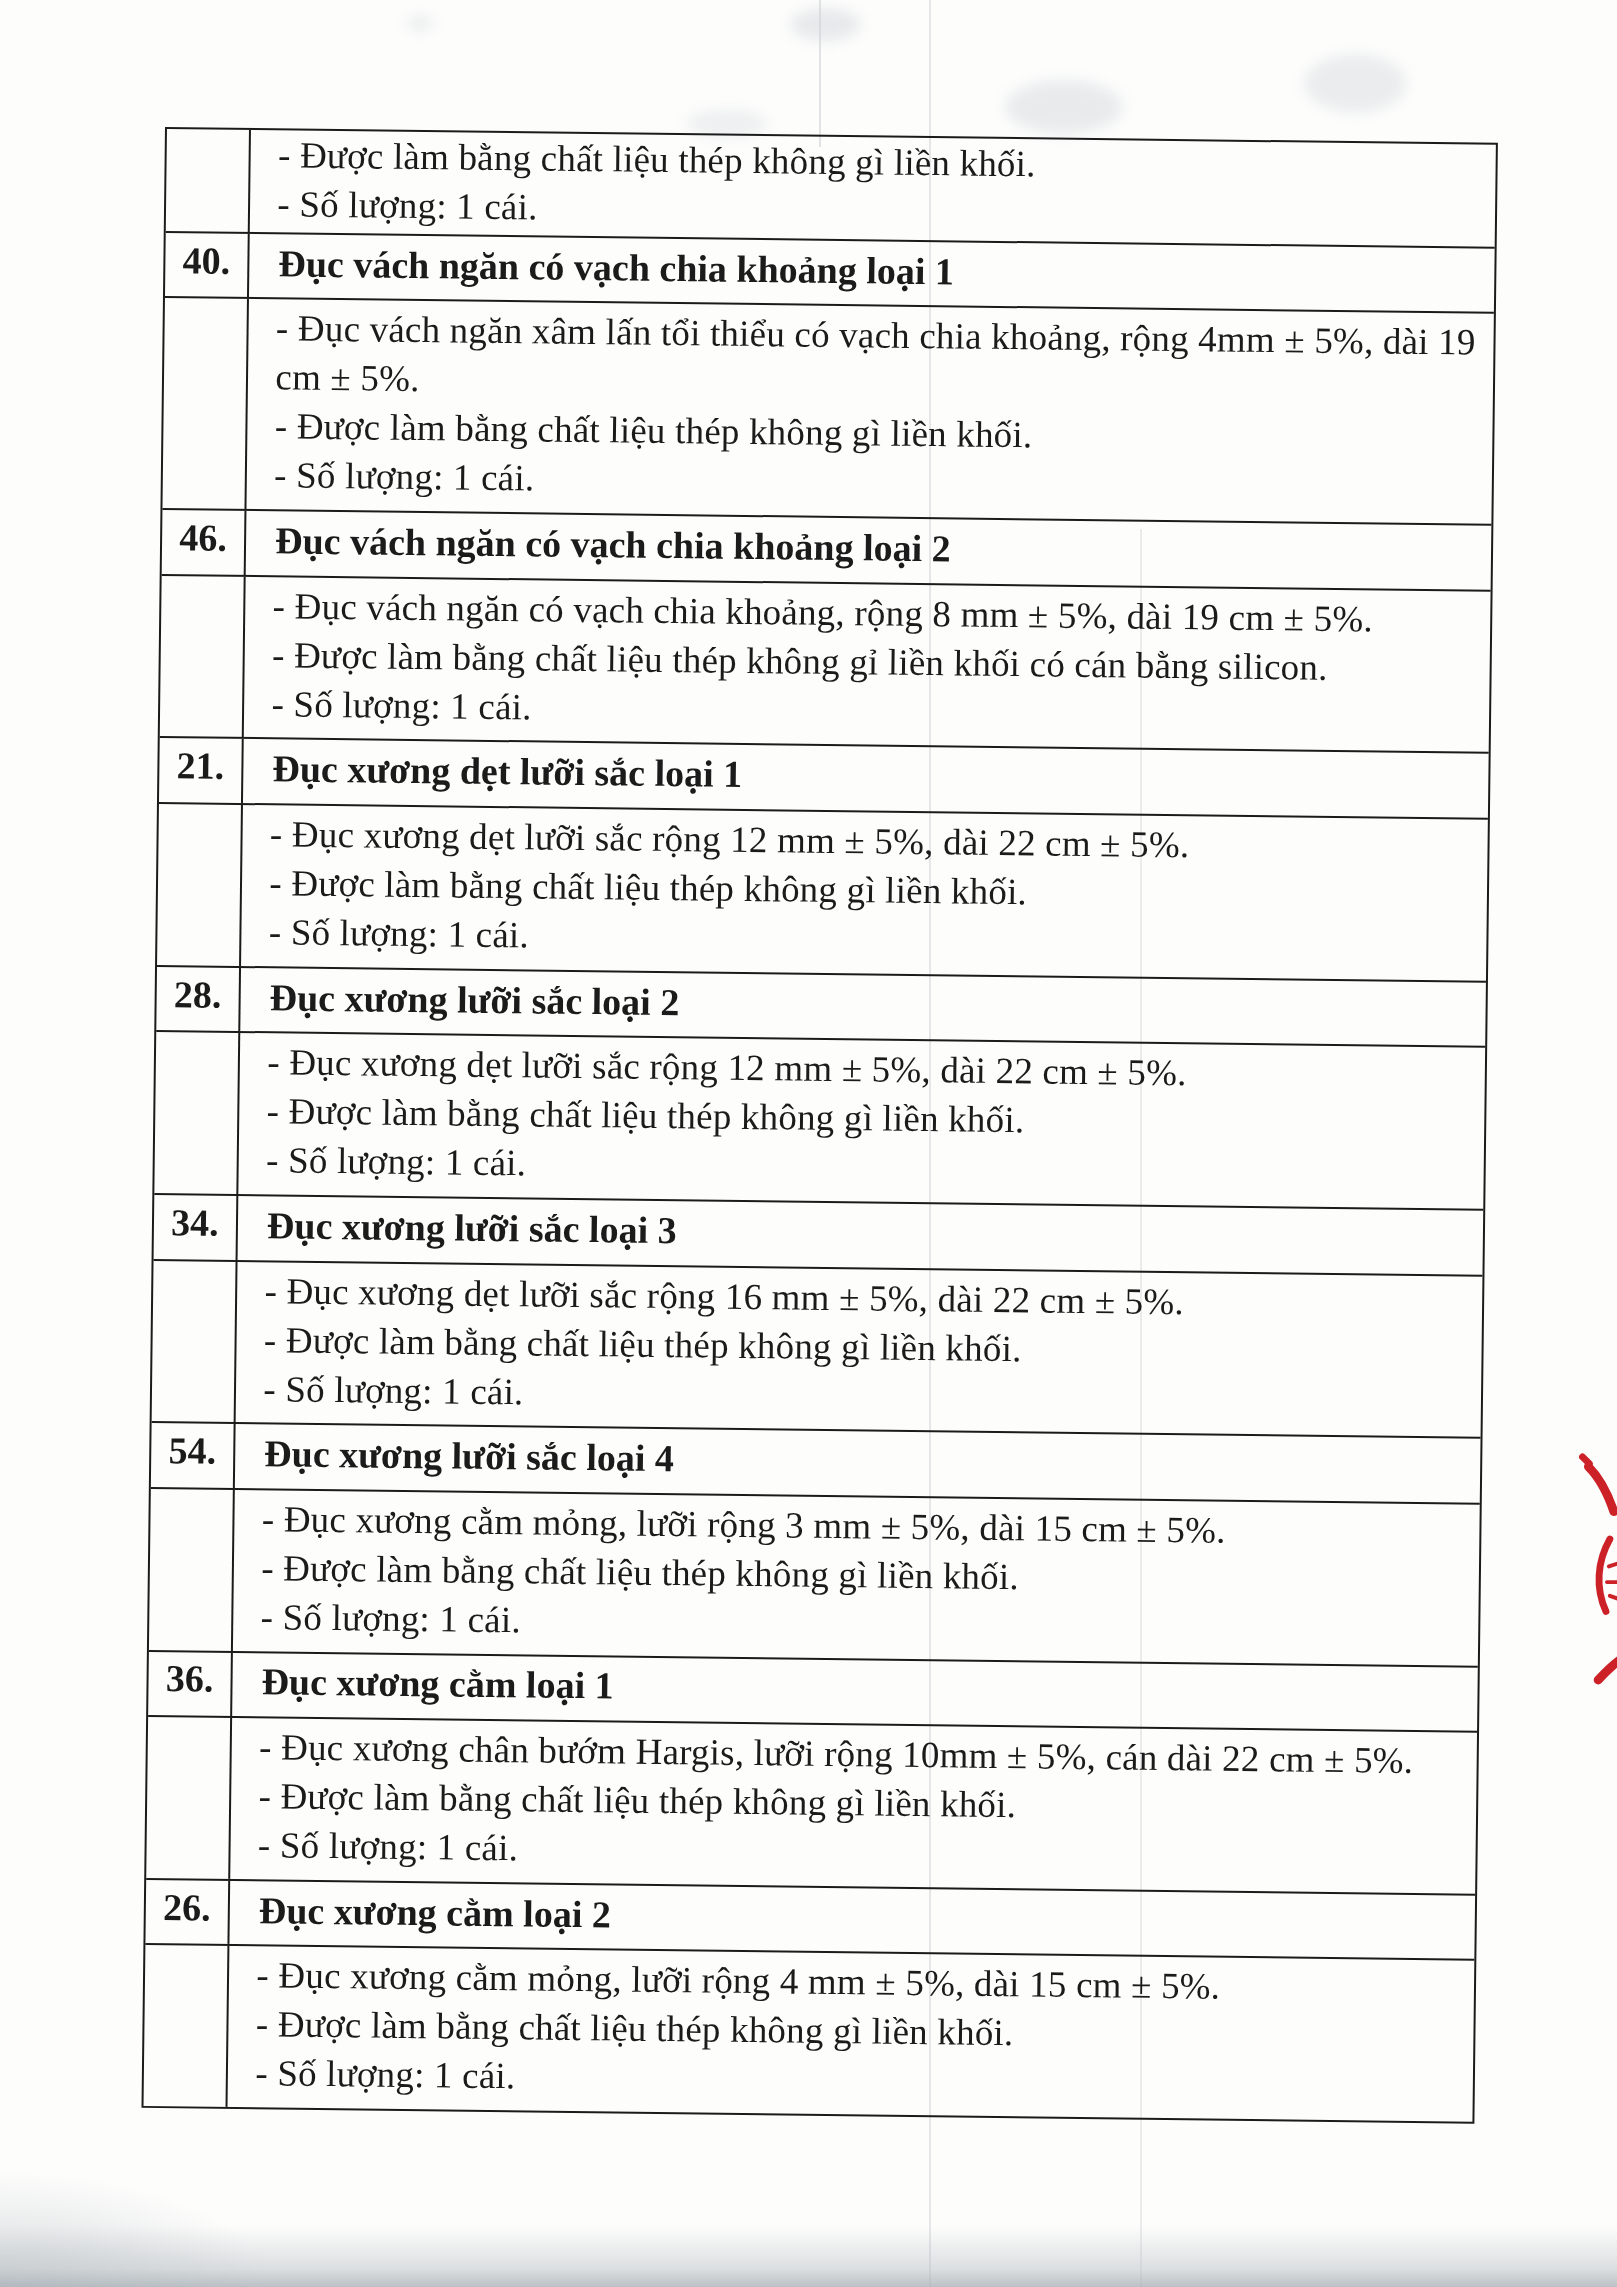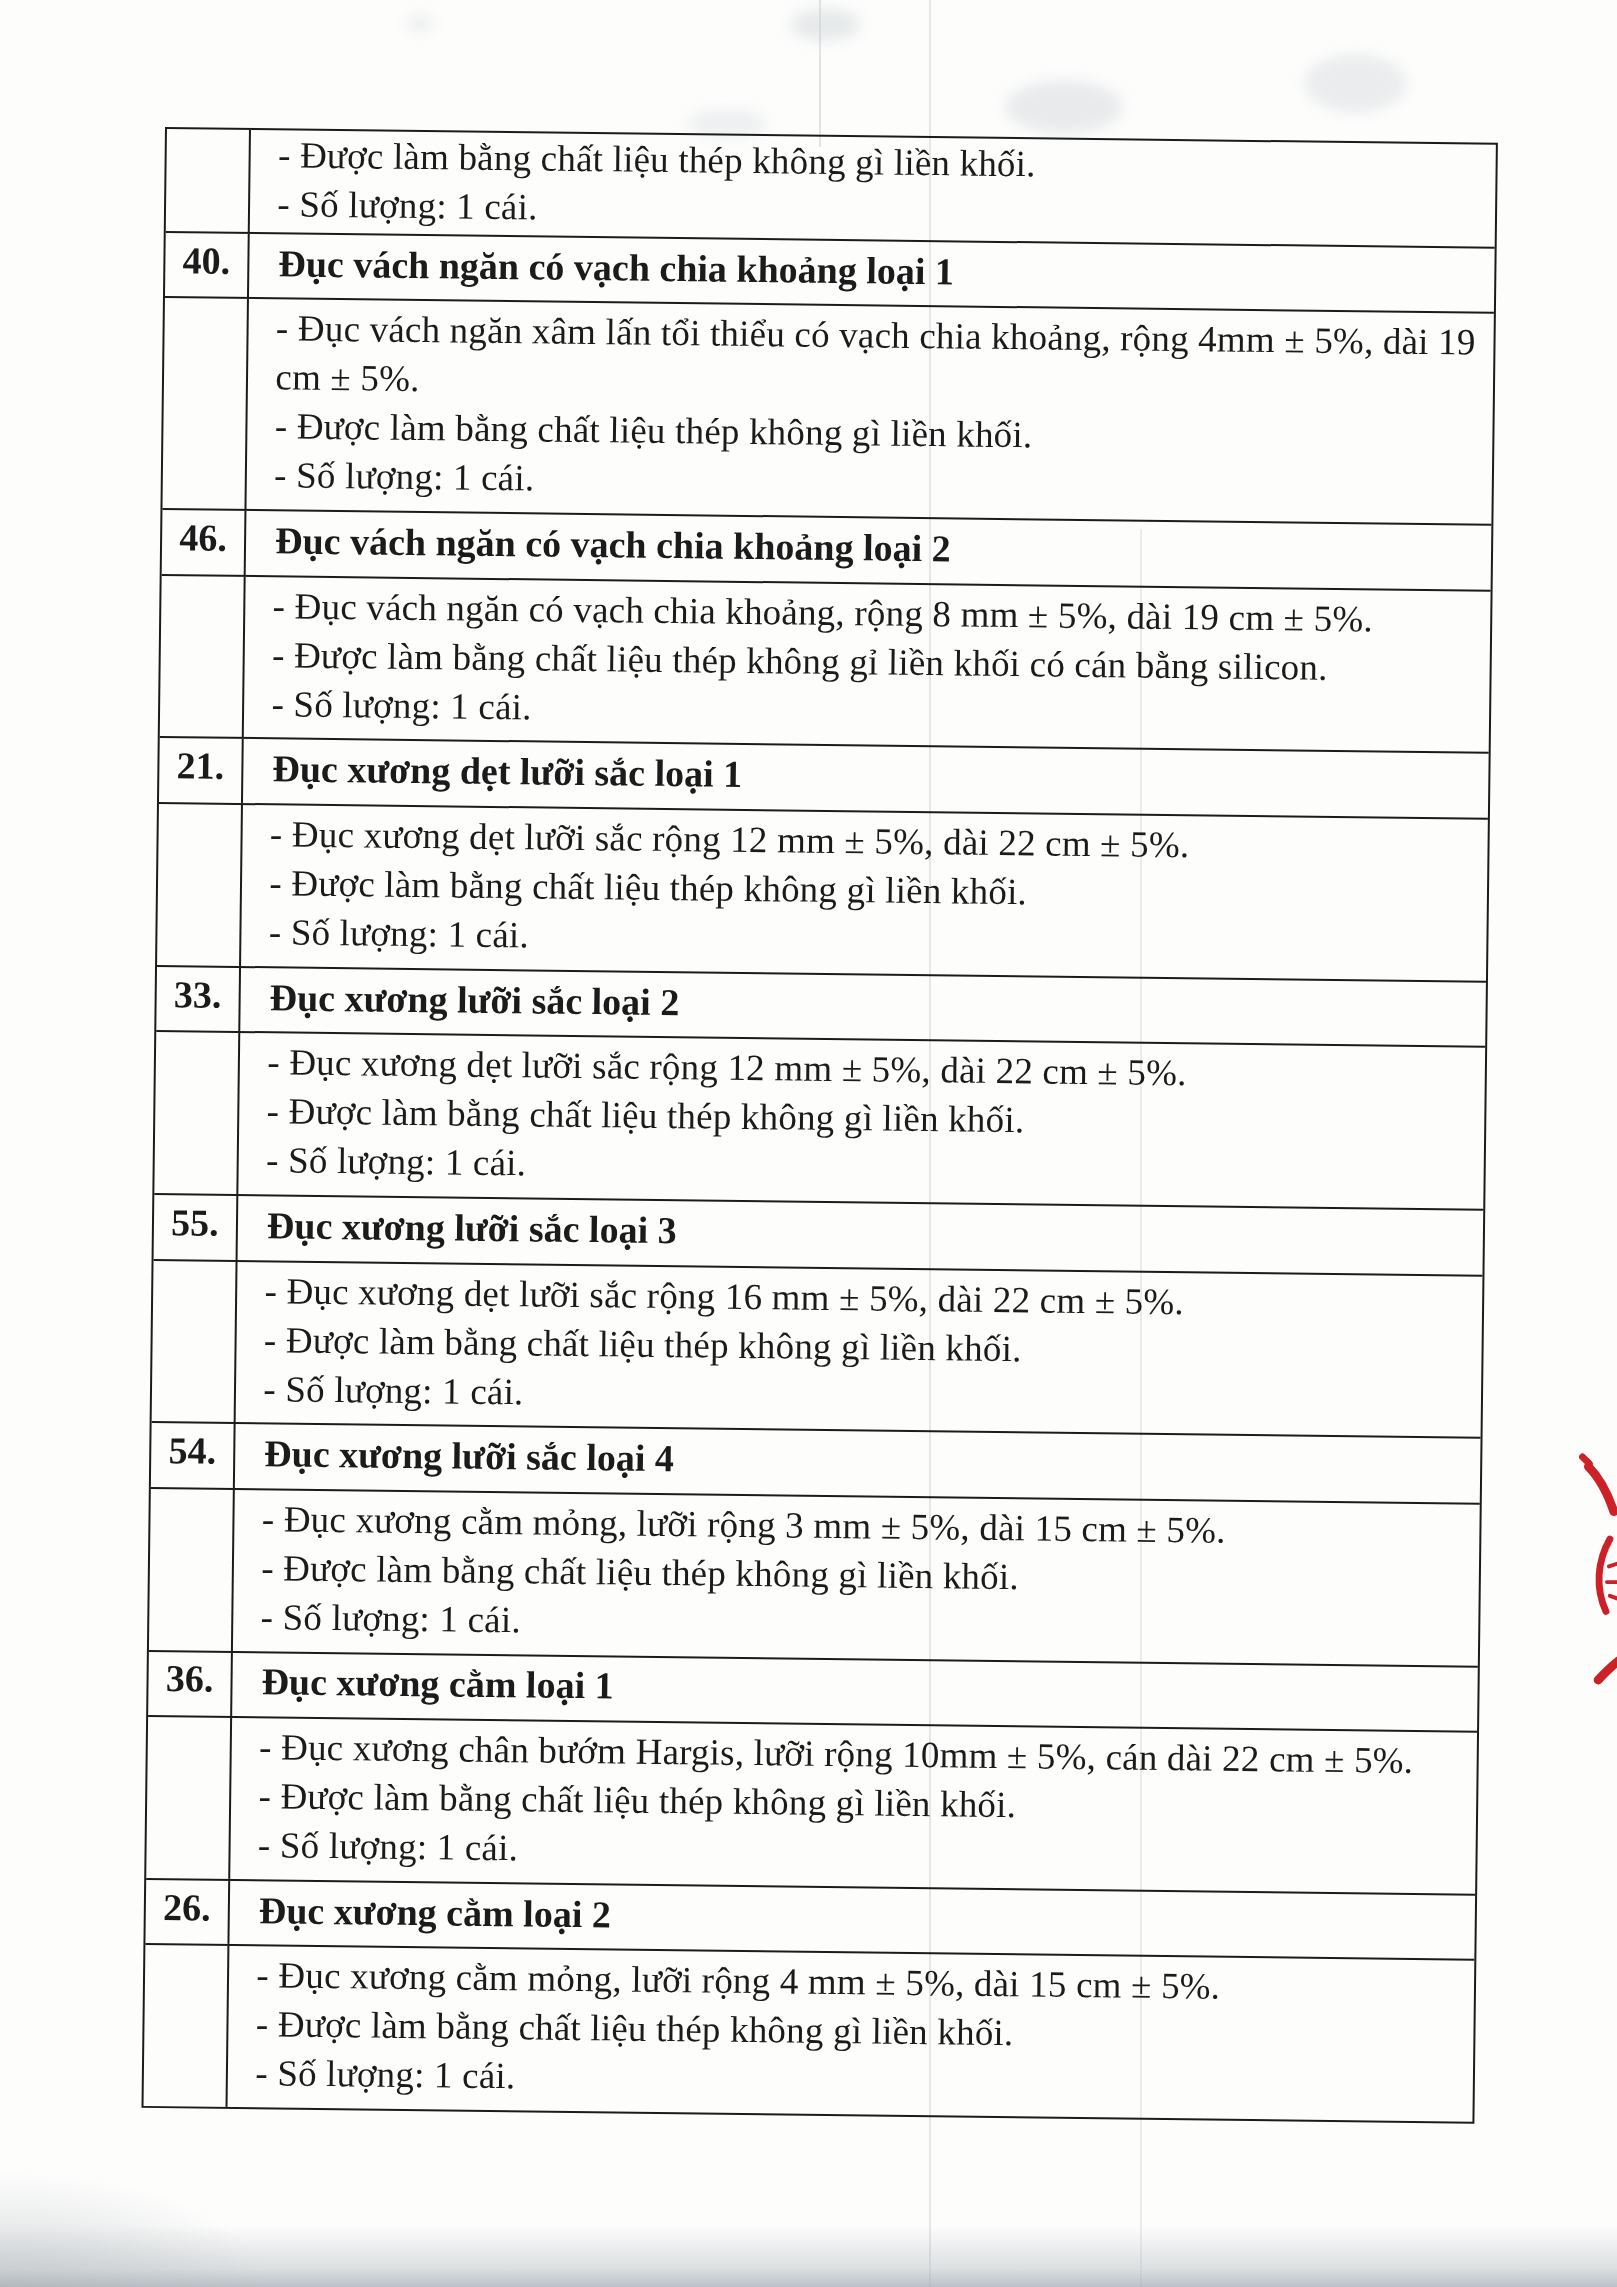--- a/index.html
+++ b/index.html
@@ -162,33 +162,33 @@
       </div>
       <div class="row row-body">
         <div class="cell-num"></div>
         <div class="cell-body">
           <div class="detail-line">- Đục xương dẹt lưỡi sắc rộng 12 mm ± 5%, dài 22 cm ± 5%.</div>
           <div class="detail-line">- Được làm bằng chất liệu thép không gì liền khối.</div>
           <div class="detail-line">- Số lượng: 1 cái.</div>
         </div>
       </div>
       <div class="row row-hdr">
-        <div class="cell-num">33.</div>
+        <div class="cell-num">28.</div>
         <div class="cell-title">Đục xương lưỡi sắc loại 2</div>
       </div>
       <div class="row row-body">
         <div class="cell-num"></div>
         <div class="cell-body">
           <div class="detail-line">- Đục xương dẹt lưỡi sắc rộng 12 mm ± 5%, dài 22 cm ± 5%.</div>
           <div class="detail-line">- Được làm bằng chất liệu thép không gì liền khối.</div>
           <div class="detail-line">- Số lượng: 1 cái.</div>
         </div>
       </div>
       <div class="row row-hdr">
-        <div class="cell-num">55.</div>
+        <div class="cell-num">34.</div>
         <div class="cell-title">Đục xương lưỡi sắc loại 3</div>
       </div>
       <div class="row row-body">
         <div class="cell-num"></div>
         <div class="cell-body">
           <div class="detail-line">- Đục xương dẹt lưỡi sắc rộng 16 mm ± 5%, dài 22 cm ± 5%.</div>
           <div class="detail-line">- Được làm bằng chất liệu thép không gì liền khối.</div>
           <div class="detail-line">- Số lượng: 1 cái.</div>
         </div>
       </div>

